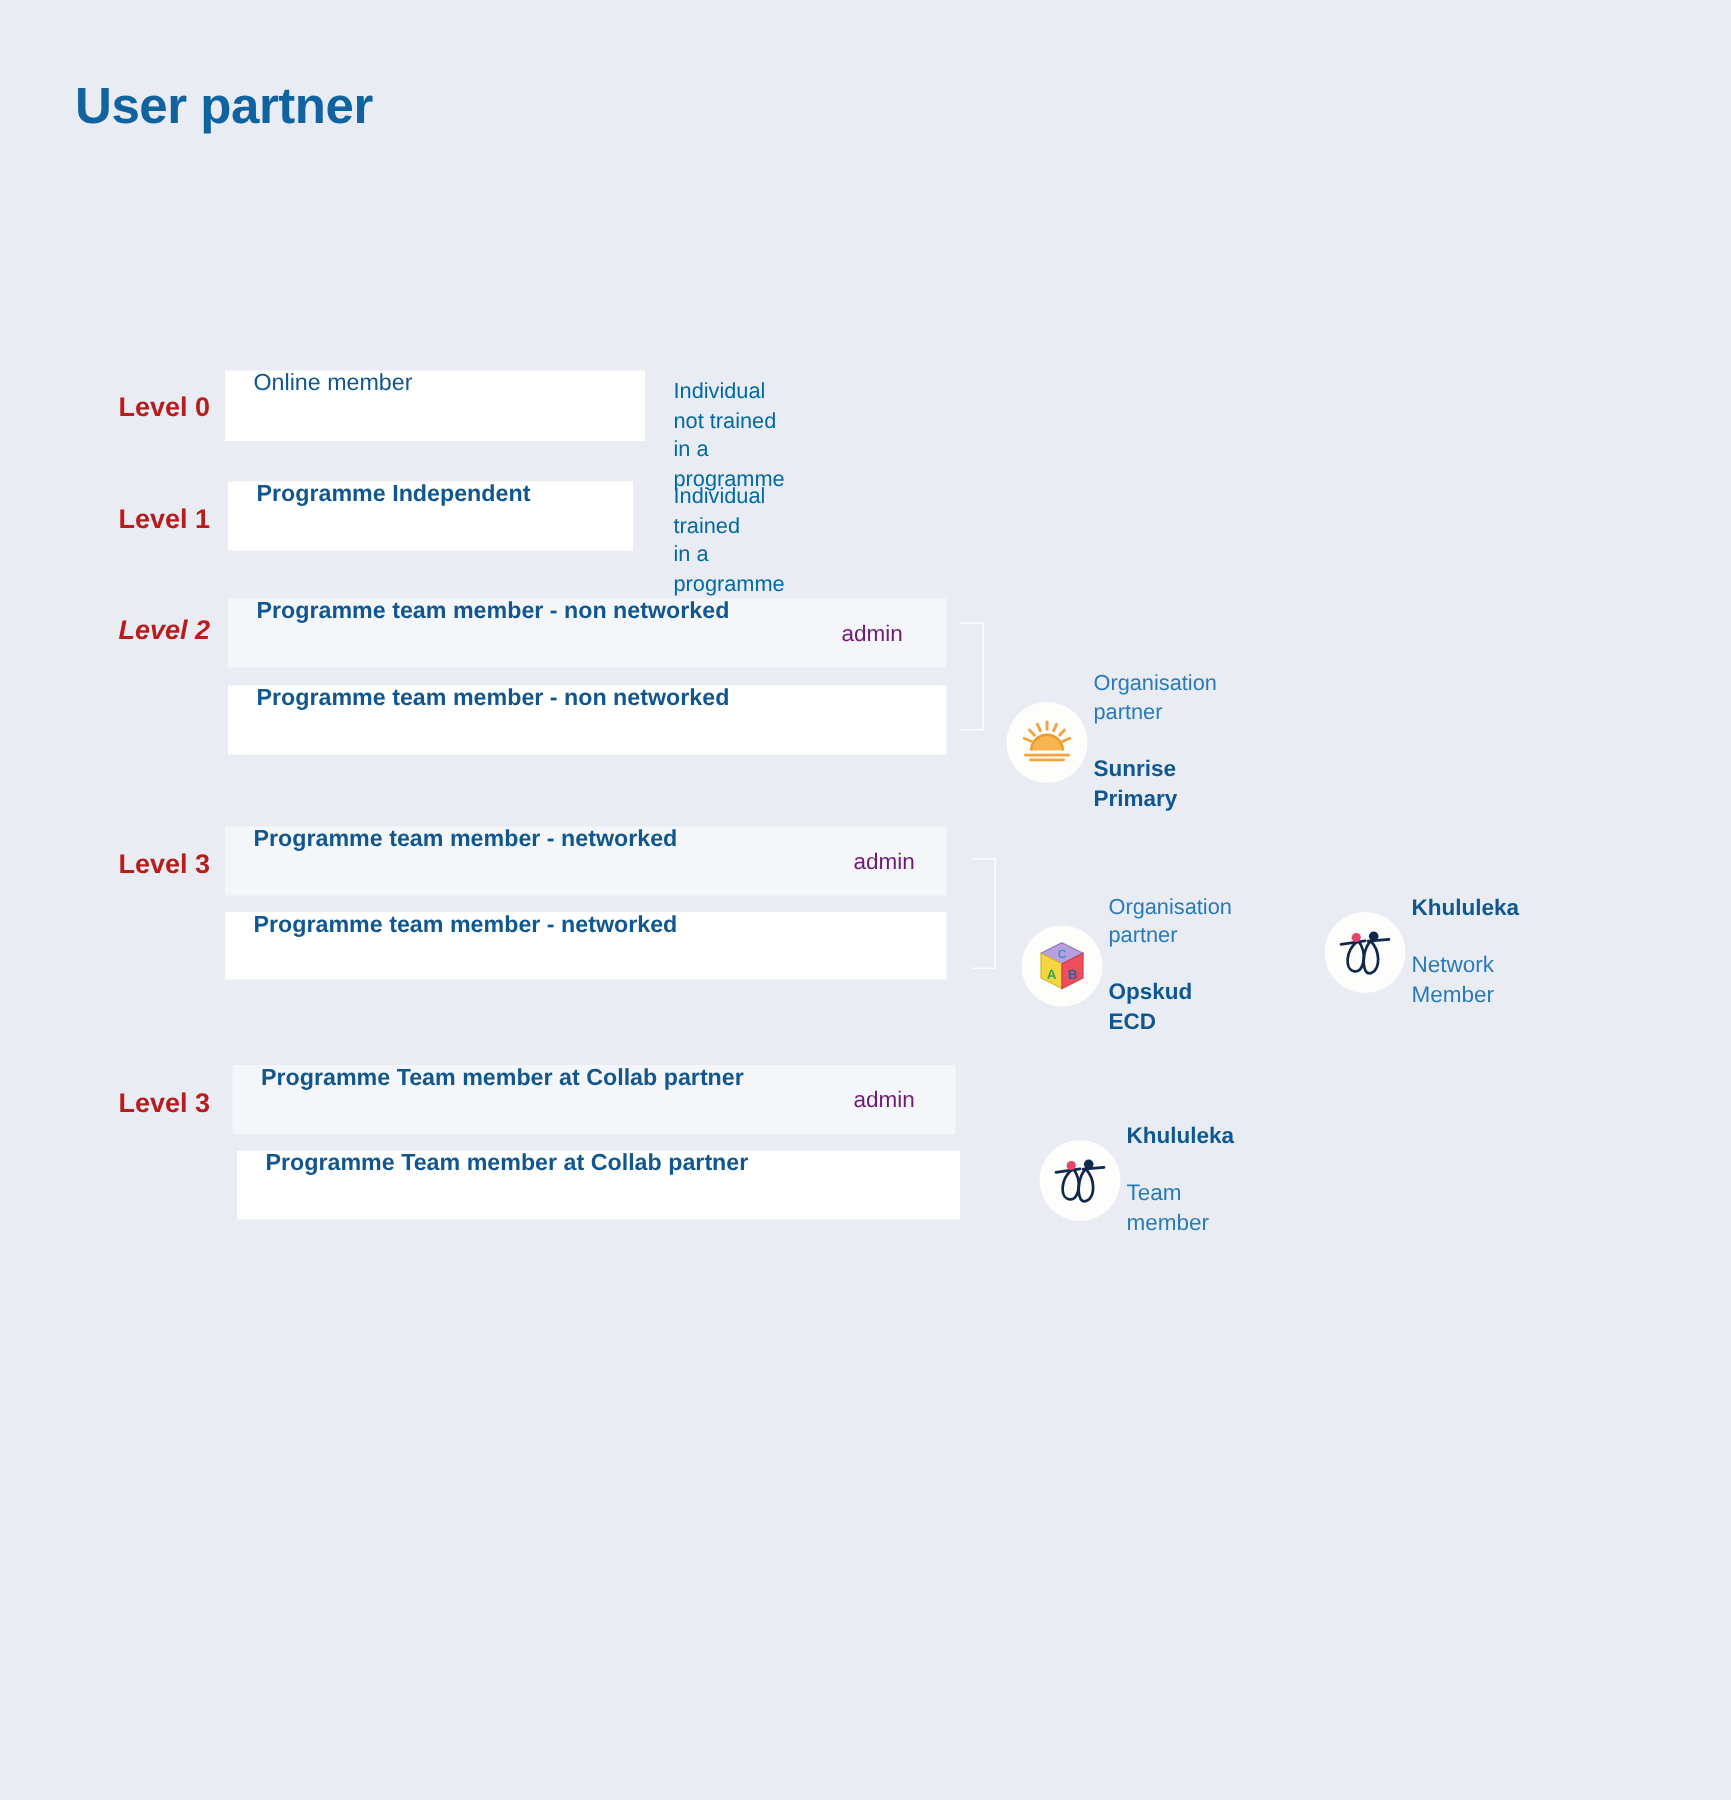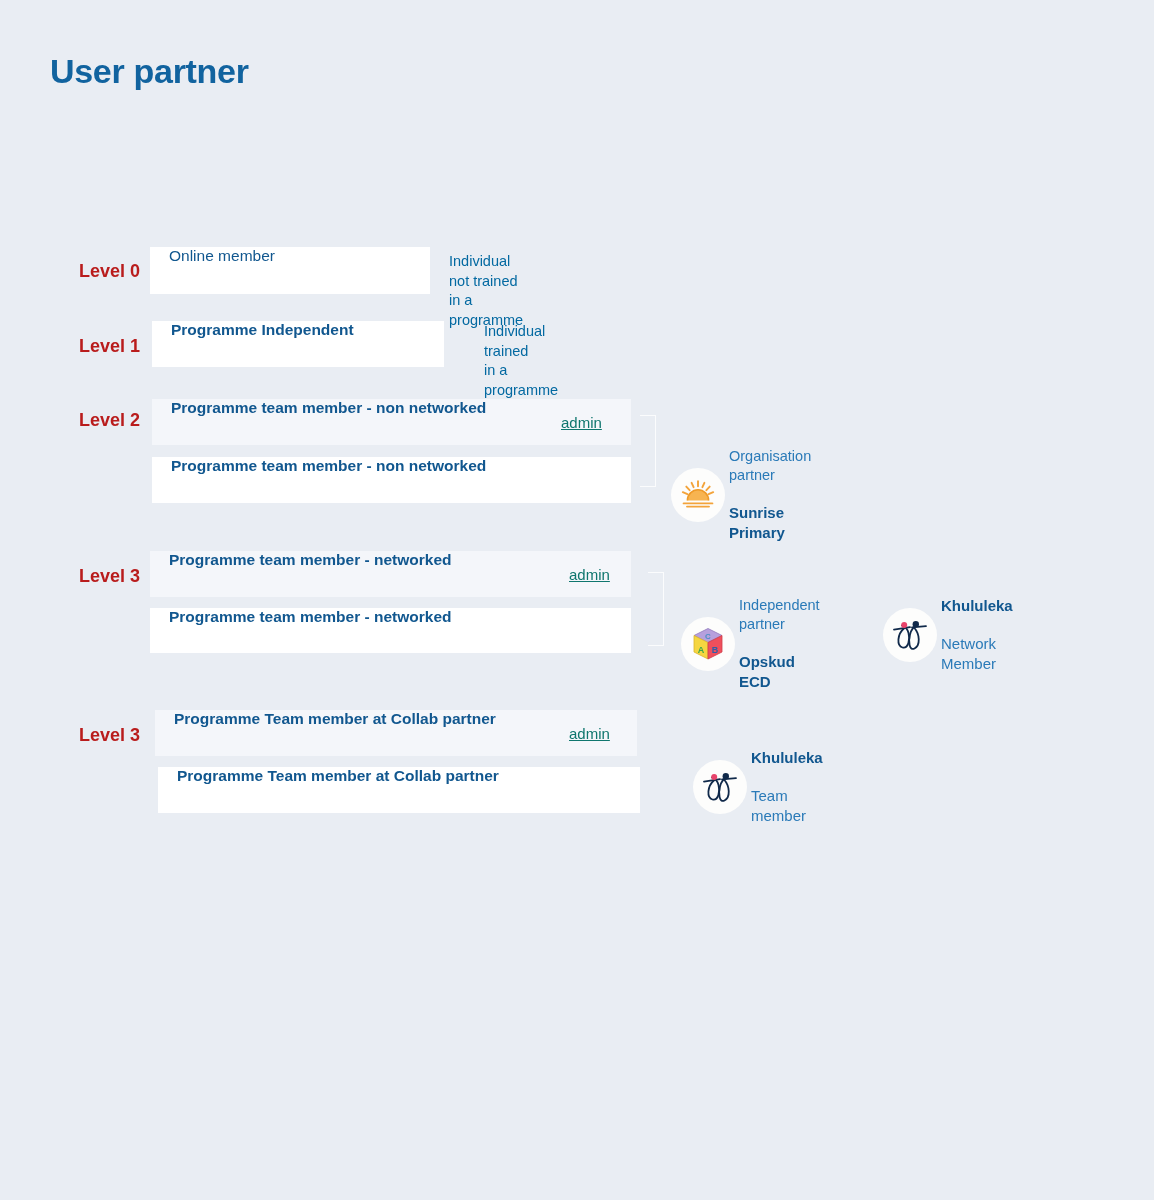--- a/index.html
+++ b/index.html
@@ -61,23 +61,22 @@
   .role-name {
     font-size: 15.5px;
     color: #11578f;
     white-space: nowrap;
   }
   .role-name.bold { font-weight: bold; }
 
   .admin-tag {
     position: absolute;
     font-size: 15px;
-    color: #0f766e;
+    color: #701a75;
     white-space: nowrap;
-    text-decoration: underline;
   }
 
   .desc {
     position: absolute;
     font-size: 14.5px;
     line-height: 19.5px;
     color: #0369a1;
     white-space: pre-line;
   }
 
@@ -143,30 +142,30 @@
       <span class="role-name">Online member</span>
     </div>
 
     <div class="desc" style="left:449px; top:252px;">Individual not trained
 in a programme</div>
   </div>
 
   <div class="level-group">
     <div class="level-label" style="left:79px; top:336px;">Level 1</div>
 
-    <div class="role-box white" style="left:152px; top:321px; width:292px; height:46px;">
+    <div class="role-box white" style="left:152px; top:321px; width:270px; height:46px;">
       <span class="role-name bold">Programme Independent</span>
     </div>
 
-    <div class="desc" style="left:449px; top:322px;margin-left:35px;">Individual trained
+    <div class="desc" style="left:449px; top:322px;">Individual trained
 in a programme</div>
   </div>
 
   <div class="level-group">
-    <div class="level-label" style="left:79px; top:410px;">Level 2</div>
+    <div class="level-label" style="left:79px; top:410px;font-style:italic;">Level 2</div>
 
     <div class="role-box tint" style="left:152px; top:399px; width:479px; height:46px;">
       <span class="role-name bold">Programme team member - non networked</span>
     </div>
     <div class="admin-tag" style="left:561px; top:414px;">admin</div>
 
     <div class="role-box white" style="left:152px; top:457px; width:479px; height:46px;">
       <span class="role-name bold">Programme team member - non networked</span>
     </div>
 
@@ -219,21 +218,21 @@
 
           <polygon points="2,8.5 16,15.5 16,32 2,25" fill="#f5d640" stroke="#d9b42c" stroke-width="0.8"></polygon>
 
           <polygon points="30,8.5 16,15.5 16,32 30,25" fill="#ef4f5c" stroke="#cf3c49" stroke-width="0.8"></polygon>
           <text x="9" y="25.5" font-family="Liberation Sans, sans-serif" font-size="9" font-weight="bold" fill="#3aa64a" text-anchor="middle">A</text>
           <text x="23" y="25.5" font-family="Liberation Sans, sans-serif" font-size="9" font-weight="bold" fill="#2f5fa8" text-anchor="middle">B</text>
           <text x="16" y="11.8" font-family="Liberation Sans, sans-serif" font-size="8" font-weight="bold" fill="#4a8fc4" text-anchor="middle">C</text>
         </svg>
       </div>
       <div class="partner-text">
-        <div class="partner-kicker">Independent
+        <div class="partner-kicker">Organisation
 partner</div>
         <div class="partner-name">Opskud ECD</div>
       </div>
     </div>
 
     <div class="partner" style="left:883px; top:578px;">
       <div class="logo-circle">
         <svg width="40" height="34" viewBox="0 0 40 34">
           <g fill="none" stroke="#10294a" stroke-width="1.8" stroke-linecap="round">
             <path d="M14.5 10 C7 16 6.5 28 12.5 29.5 C18 30.8 20.5 22 18.5 15 C17.4 11.2 15.2 8.2 12 7.4"></path>

